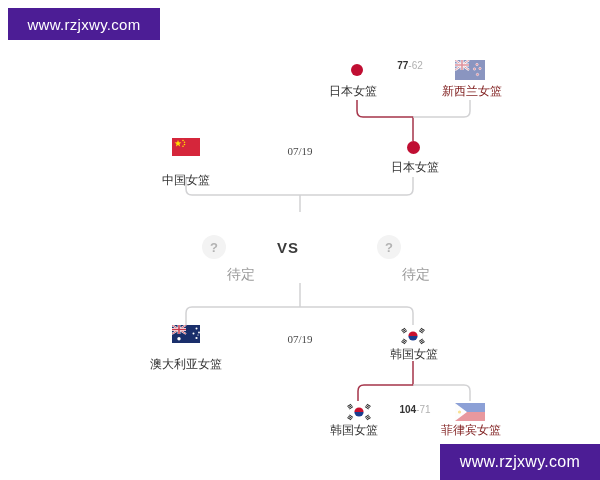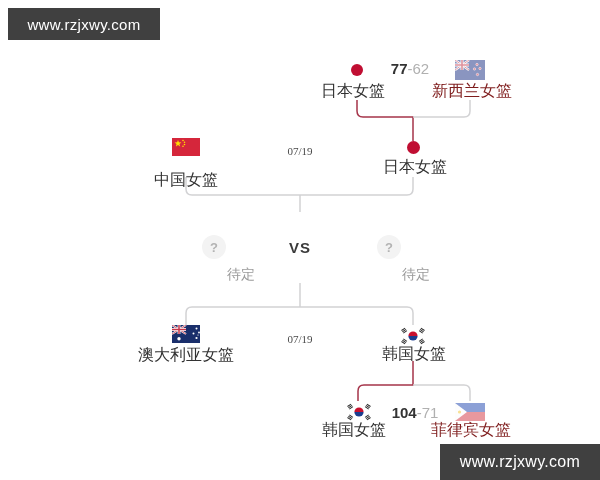--- a/index.html
+++ b/index.html
@@ -4,28 +4,28 @@
 <style>
   html,body{margin:0;padding:0;background:#ffffff;}
   .canvas{
     position:relative;width:600px;height:480px;background:#ffffff;overflow:hidden;
     font-family:"Liberation Sans","DejaVu Sans",sans-serif;
   }
   .abs{position:absolute;}
   .cx{transform:translateX(-50%);}
   .lines{position:absolute;left:0;top:0;width:600px;height:480px;}
   .wm{
-    background:#404040;color:#ffffff;display:flex;align-items:center;justify-content:center;
+    background:#4c1d95;color:#ffffff;display:flex;align-items:center;justify-content:center;
     letter-spacing:0.3px;
   }
   .wm-top{left:8px;top:8px;width:152px;height:32px;font-size:15px;}
   .wm-bottom{left:440px;top:444px;width:160px;height:36px;font-size:16px;}
-  .team-label{font-size:16px;color:#333333;white-space:nowrap;text-align:center;line-height:14px;}
+  .team-label{font-size:12px;color:#333333;white-space:nowrap;text-align:center;line-height:14px;}
   .team-label.loser{color:#7f1d1d;}
-  .score{font-size:15px;white-space:nowrap;text-align:center;}
+  .score{font-size:10px;white-space:nowrap;text-align:center;}
   .score .win{color:#333333;font-weight:bold;}
   .score .lose{color:#b0b0b0;font-weight:normal;}
   .date{font-size:11px;color:#4a4a4a;white-space:nowrap;font-family:Liberation Serif, serif;}
   .dot{border-radius:50%;background:#c00e32;}
   .flag{display:block;}
   .flag.faded{opacity:0.55;}
   .qmark{
     width:24px;height:24px;border-radius:50%;background:#f3f3f3;
     display:flex;align-items:center;justify-content:center;
     font-size:13px;font-weight:bold;color:#b3b3b3;
@@ -87,21 +87,21 @@
     </g>
   </svg>
   <div class="abs cx team-label" style="left:186px;top:173px;">中国女篮</div>
   <div class="abs cx date" style="left:300px;top:145px;">07/19</div>
   <span class="abs dot" style="left:407px;top:141px;width:13px;height:13px;"></span>
   <div class="abs cx team-label" style="left:415px;top:160px;">日本女篮</div>
 
   <div class="abs qmark" style="left:202px;top:235px;">
     <span>?</span>
   </div>
-  <div class="abs cx vs" style="left:300px;top:239px;">VS</div>
+  <div class="abs cx vs" style="left:288px;top:239px;">VS</div>
   <div class="abs qmark" style="left:377px;top:235px;">
     <span>?</span>
   </div>
   <div class="abs cx tbd" style="left:214px;top:266px;">待定</div>
   <div class="abs cx tbd" style="left:389px;top:266px;">待定</div>
 
   <svg class="abs flag" style="left:172px;top:325px;" width="28" height="18" viewBox="0 0 28 18">
     <rect width="28" height="18" fill="#1a2f6b"></rect>
     <g>
       <path d="M0,0L14,9M14,0L0,9" stroke="#ffffff" stroke-width="2"></path>
@@ -111,21 +111,21 @@
     </g>
     <g fill="#ffffff">
       <circle cx="7" cy="13.8" r="1.7"></circle>
       <circle cx="21.5" cy="8.5" r="1"></circle>
         <circle cx="24.5" cy="3.5" r="1"></circle>
       <circle cx="27" cy="7.5" r="0.9"></circle>
         <circle cx="24.5" cy="13" r="1.1"></circle>
       <circle cx="26" cy="10" r="0.6"></circle>
     </g>
   </svg>
-  <div class="abs cx team-label" style="left:186px;top:348px;">澳大利亚女篮</div>
+  <div class="abs cx team-label" style="left:186px;top:357px;">澳大利亚女篮</div>
   <div class="abs cx date" style="left:300px;top:333px;">07/19</div>
   <svg class="abs flag" style="left:400px;top:327px;" width="26" height="18" viewBox="0 0 26 18">
     <rect width="26" height="18" fill="#ffffff"></rect>
     <path d="M8.4,9 a4.6,4.6 0 0 1 9.2,0 z" fill="#c8102e"></path>
     <path d="M17.6,9 a4.6,4.6 0 0 1 -9.2,0 z" fill="#1b3d8f"></path>
     <g stroke="#2a2a2a" stroke-width="1">
       <g transform="translate(4.2,3.6) rotate(-34)">
           <line x1="-2.2" y1="-1.6" x2="2.2" y2="-1.6"></line>
           <line x1="-2.2" y1="0" x2="2.2" y2="0"></line>
           <line x1="-2.2" y1="1.6" x2="2.2" y2="1.6"></line>

